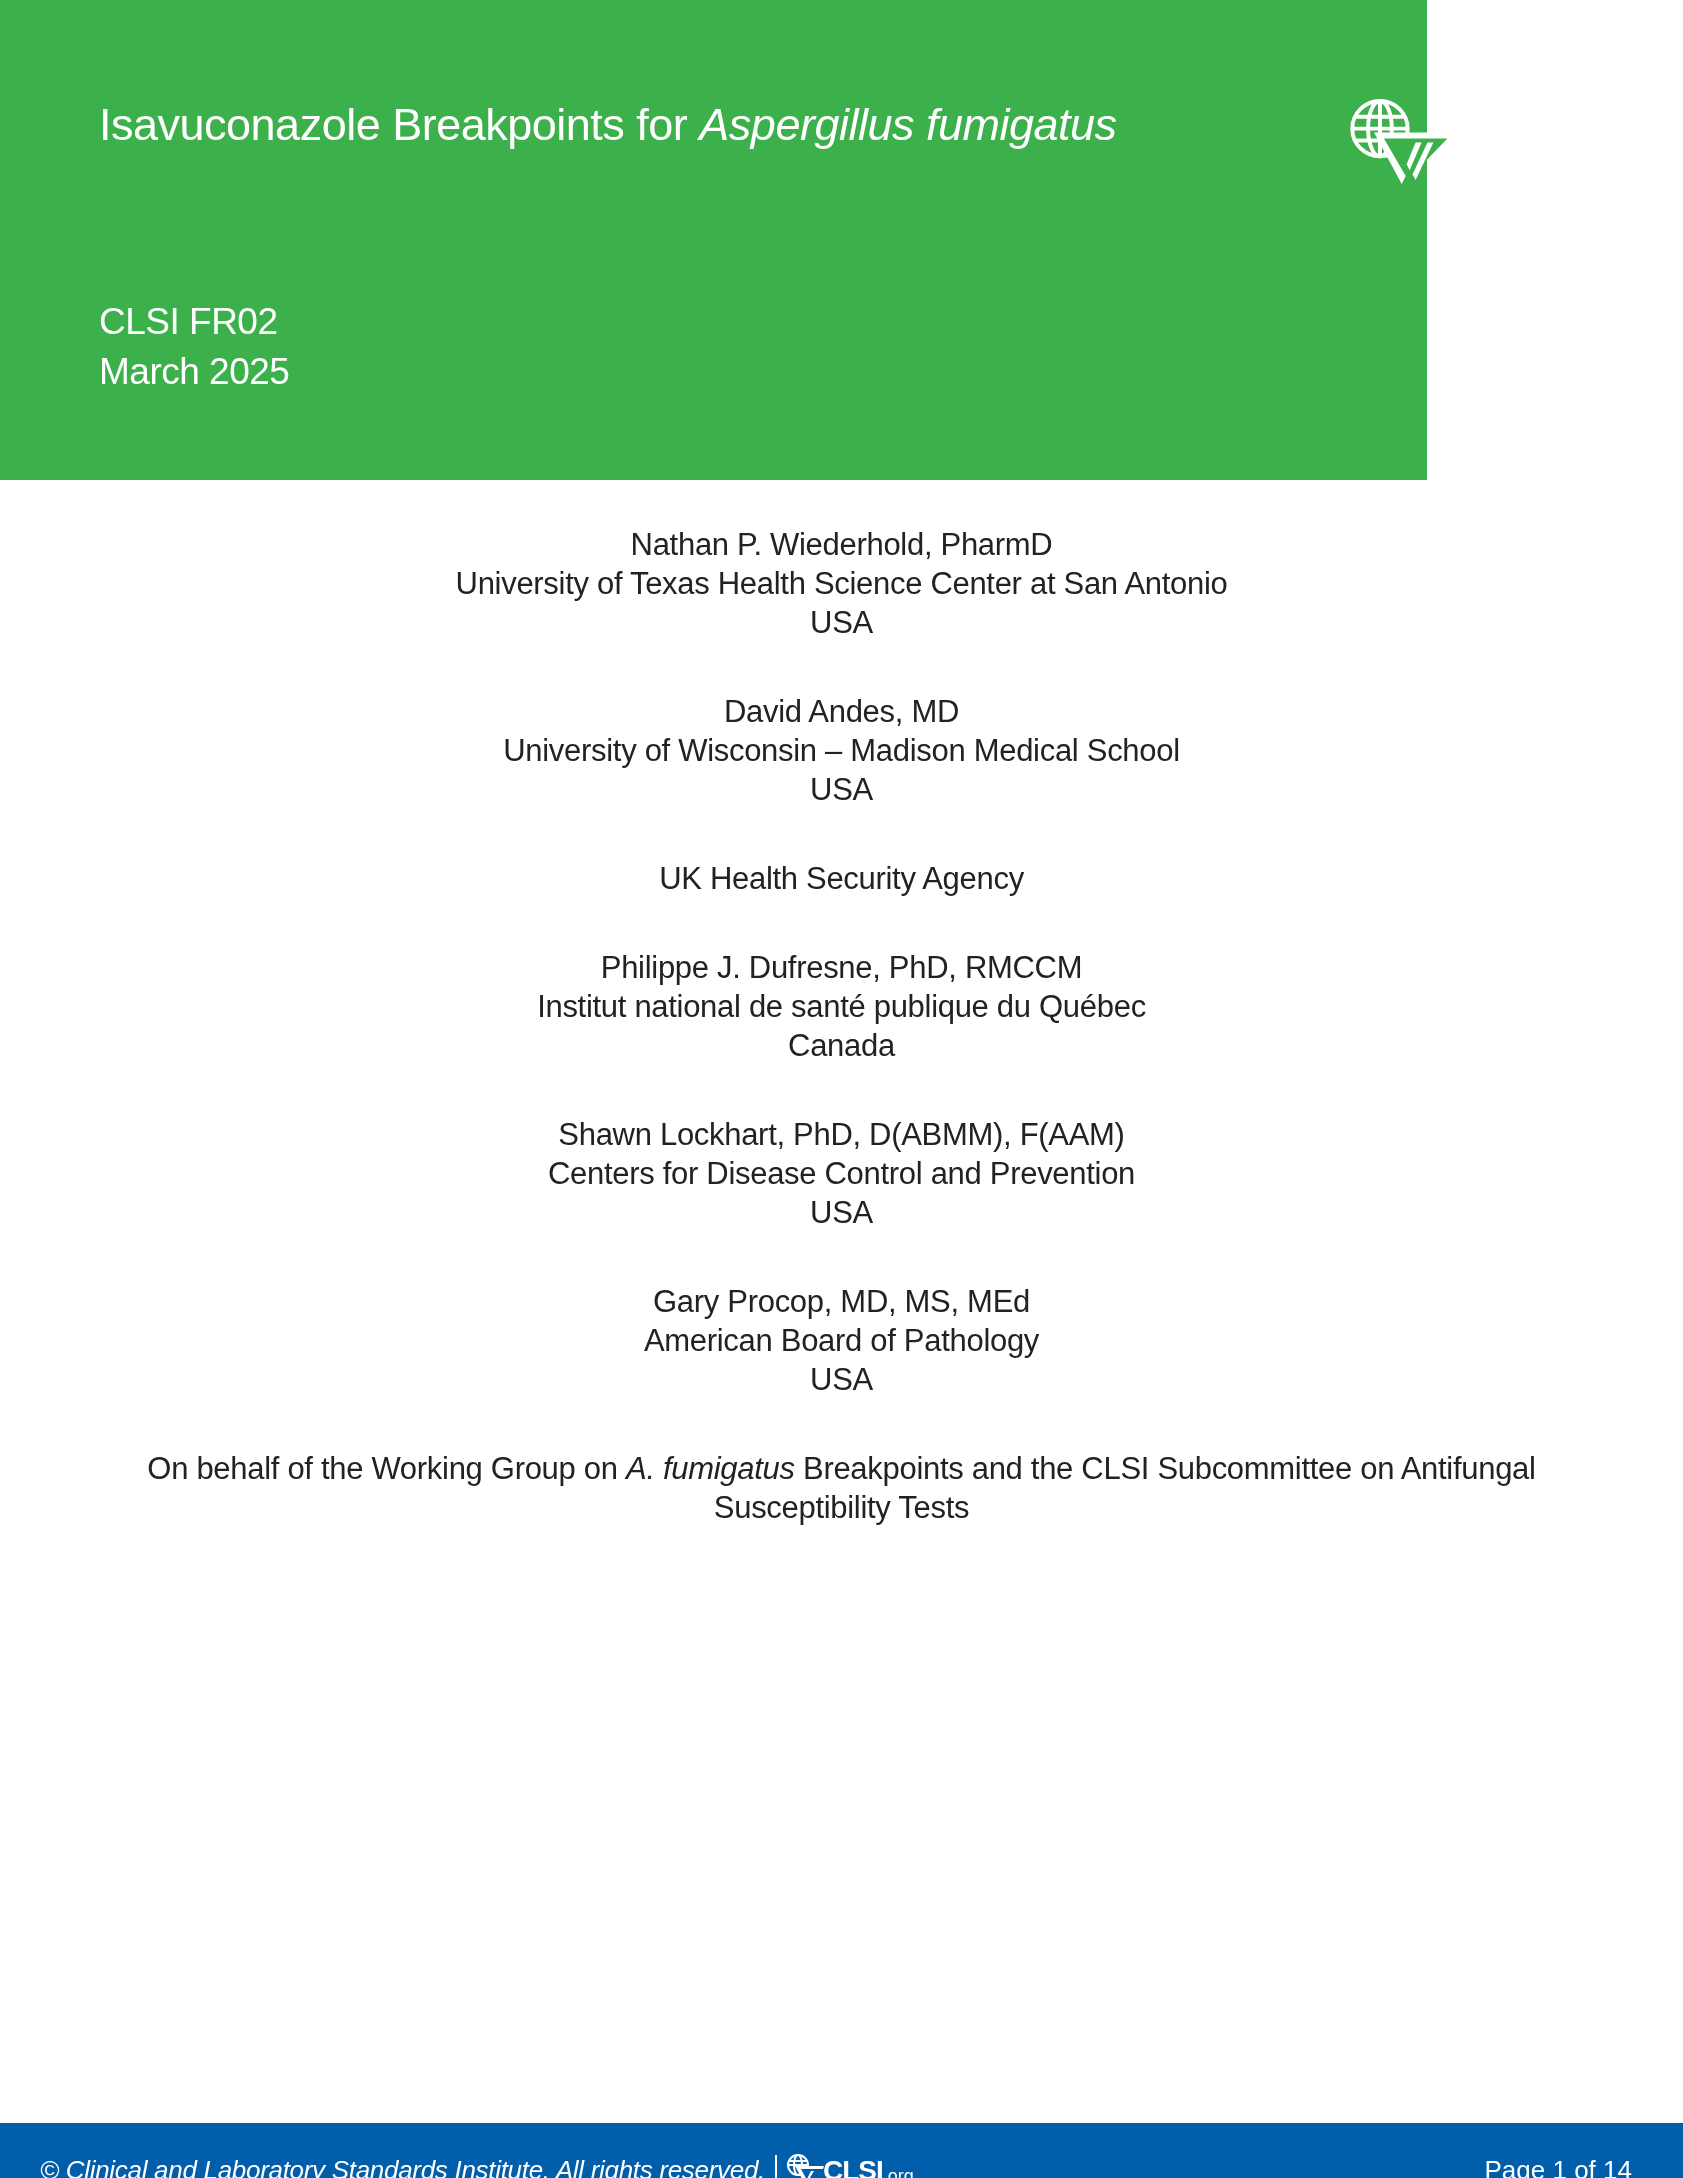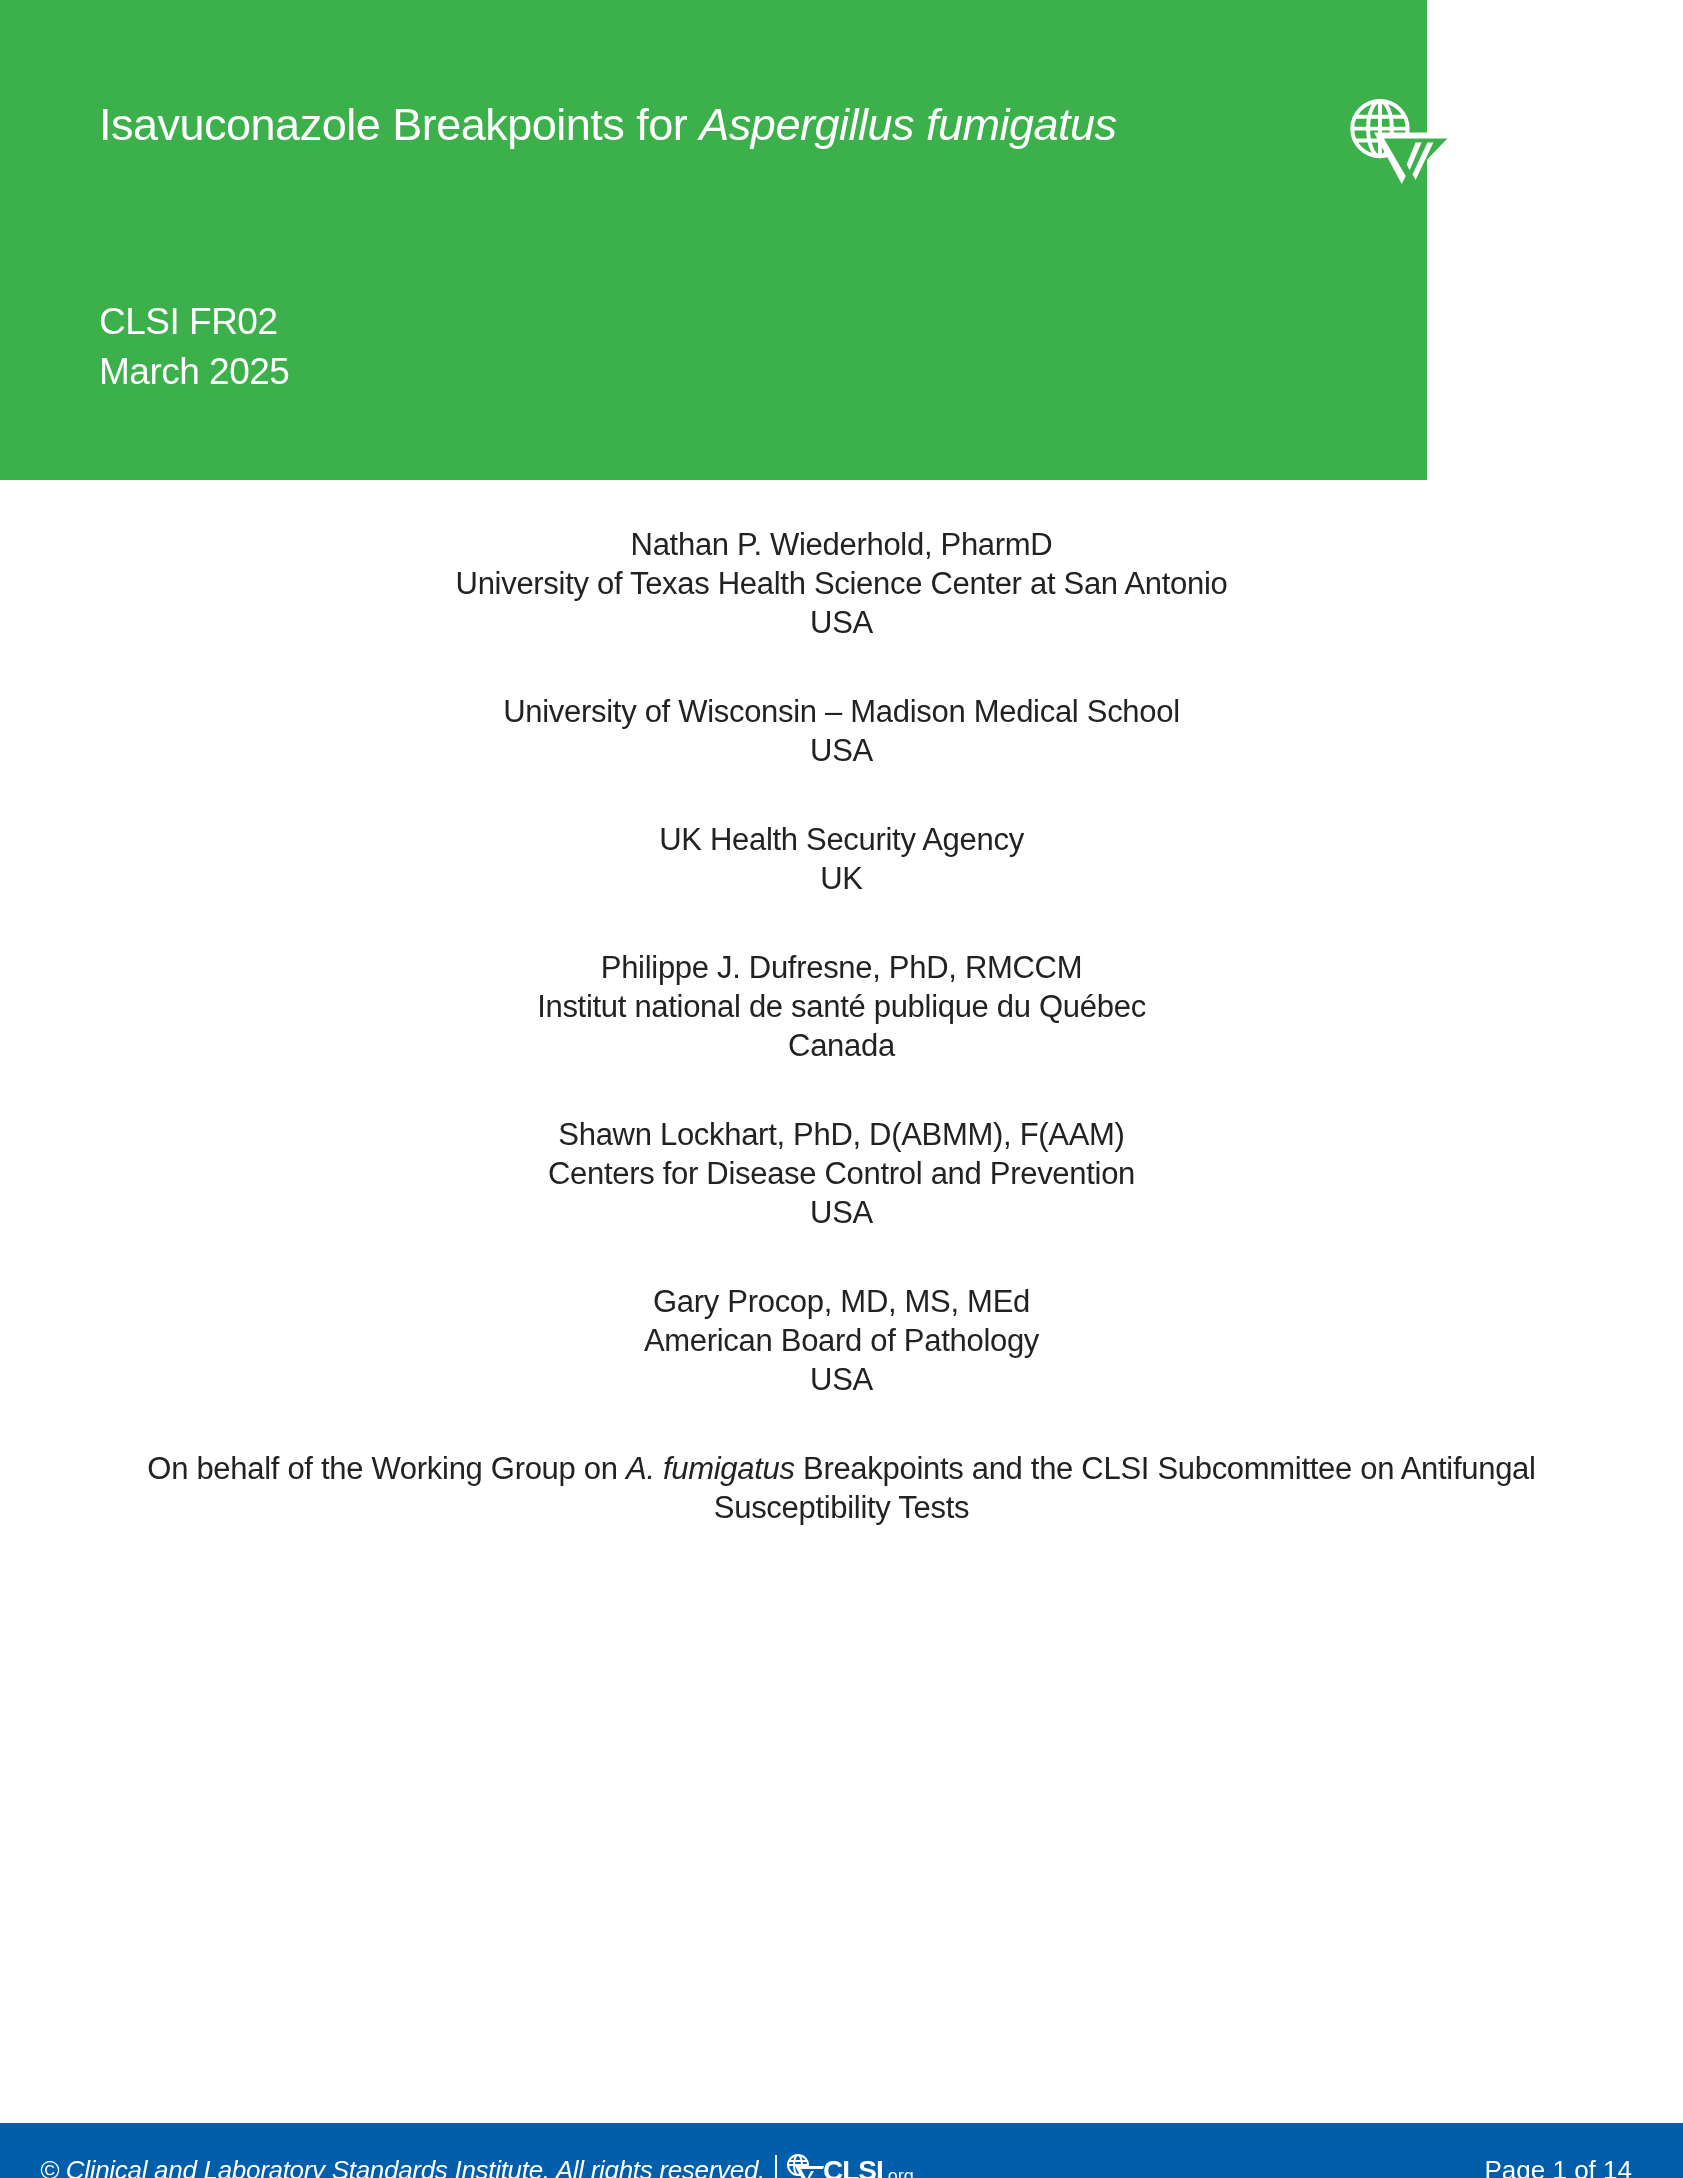--- a/index.html
+++ b/index.html
@@ -84,26 +84,26 @@
   </div>
 </div>
 
 <div class="authors">
   <div class="author-block">
     <div>Nathan P. Wiederhold, PharmD</div>
     <div>University of Texas Health Science Center at San Antonio</div>
     <div>USA</div>
   </div>
   <div class="author-block">
+    <div>David Andes, MD</div>
     <div>University of Wisconsin – Madison Medical School</div>
     <div>USA</div>
   </div>
   <div class="author-block">
     <div>UK Health Security Agency</div>
-    <div>UK</div>
   </div>
   <div class="author-block">
     <div>Philippe J. Dufresne, PhD, RMCCM</div>
     <div>Institut national de santé publique du Québec</div>
     <div>Canada</div>
   </div>
   <div class="author-block">
     <div>Shawn Lockhart, PhD, D(ABMM), F(AAM)</div>
     <div>Centers for Disease Control and Prevention</div>
     <div>USA</div>

